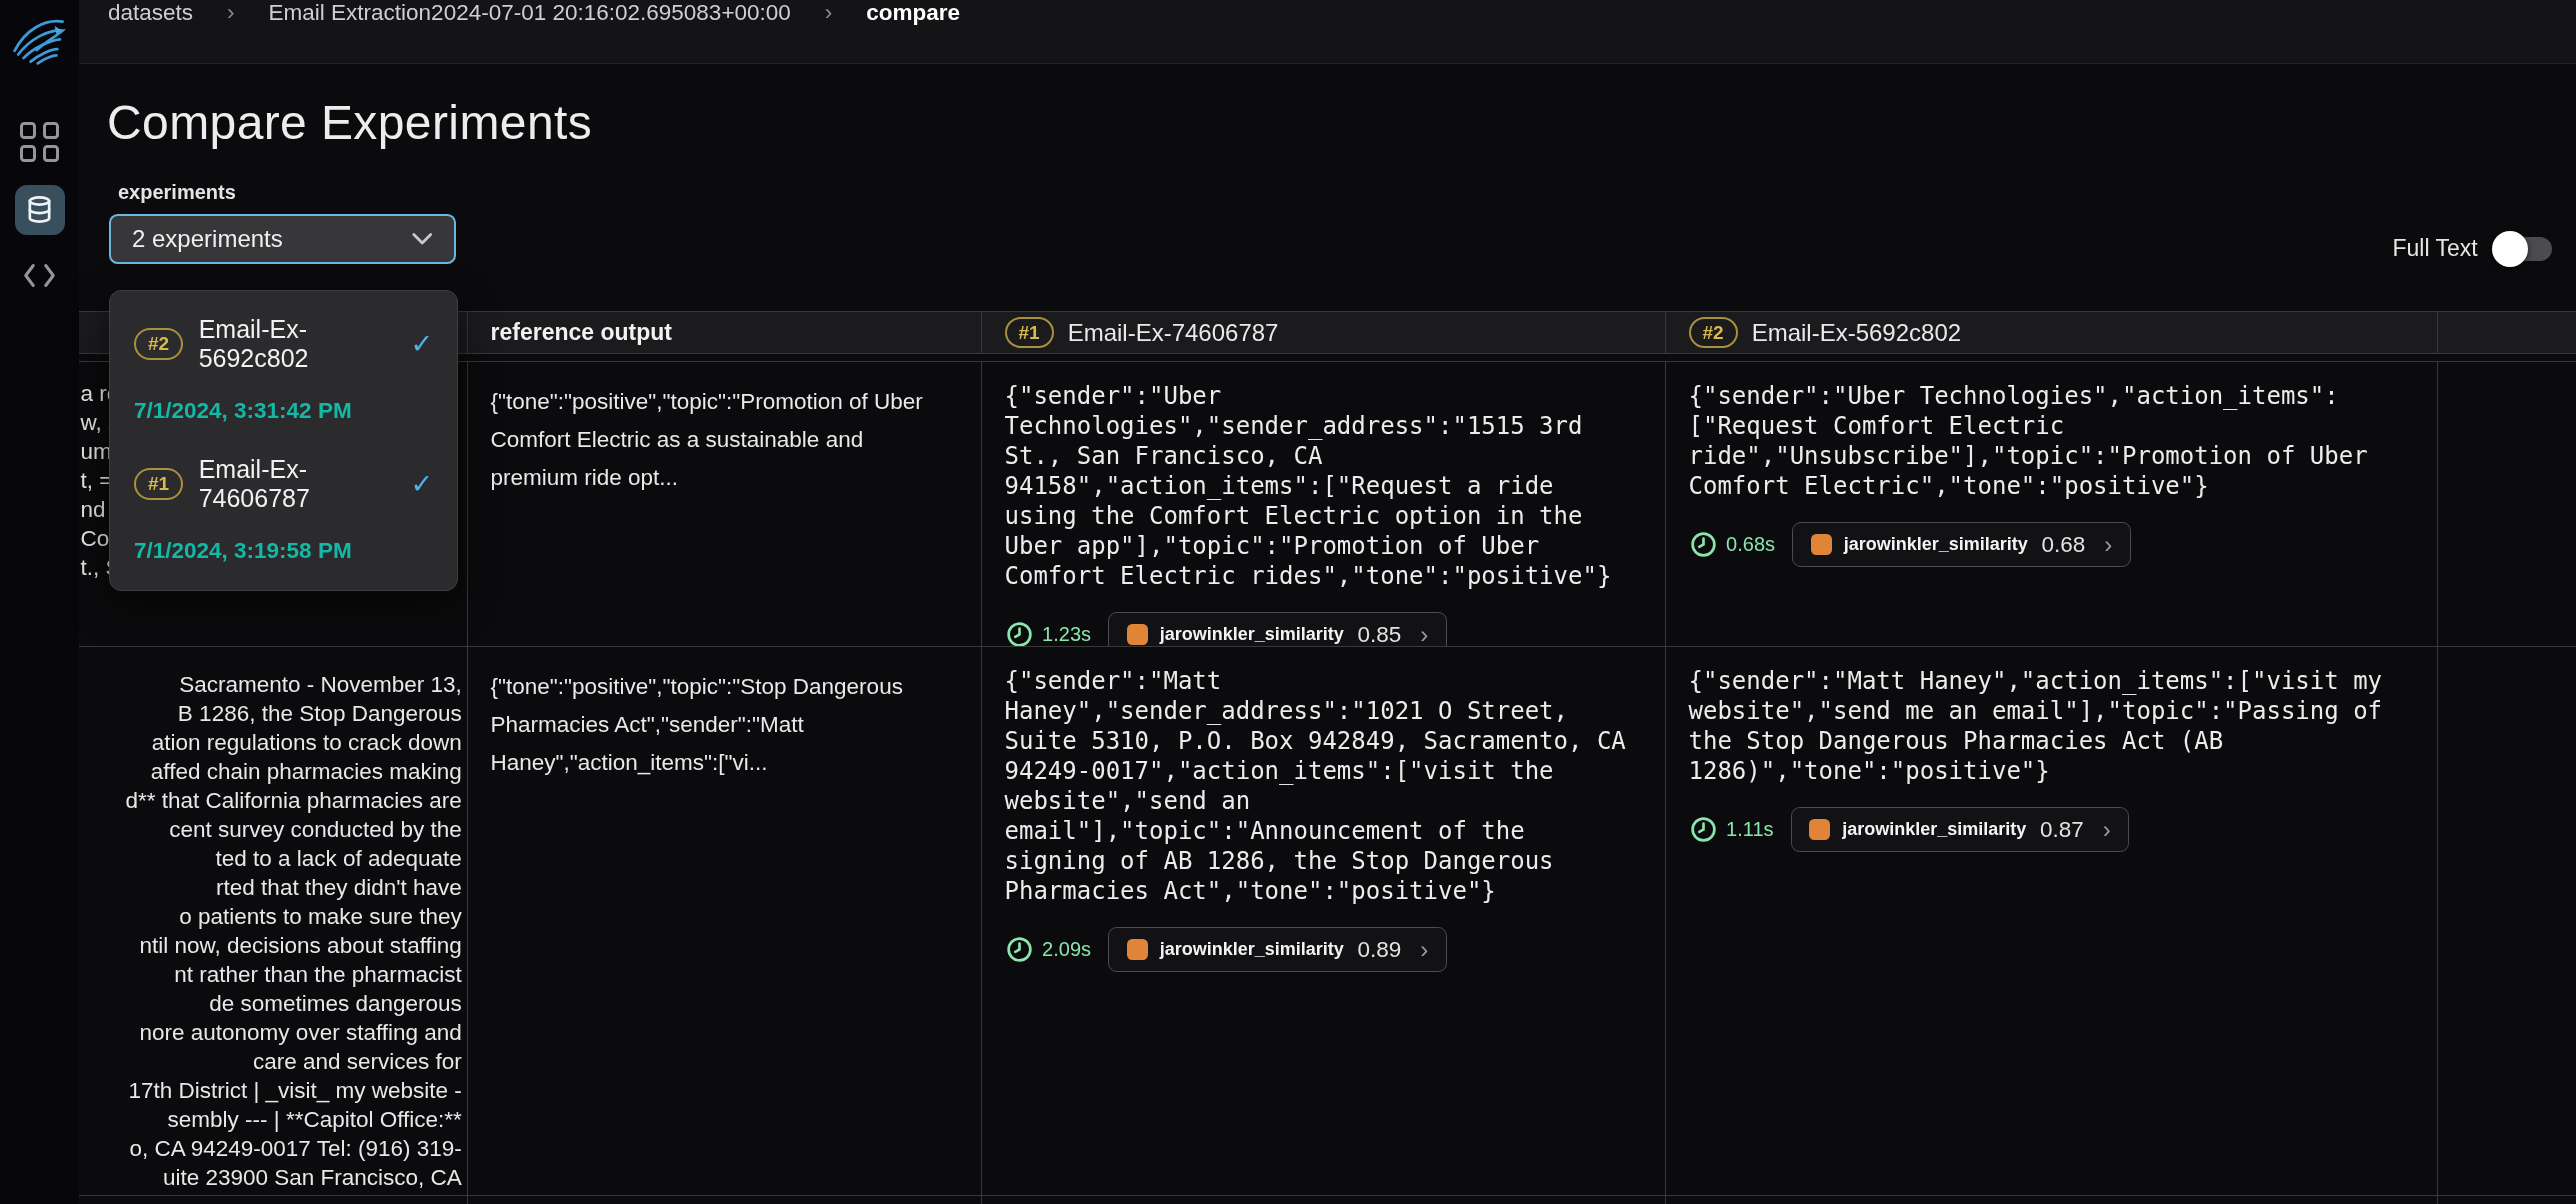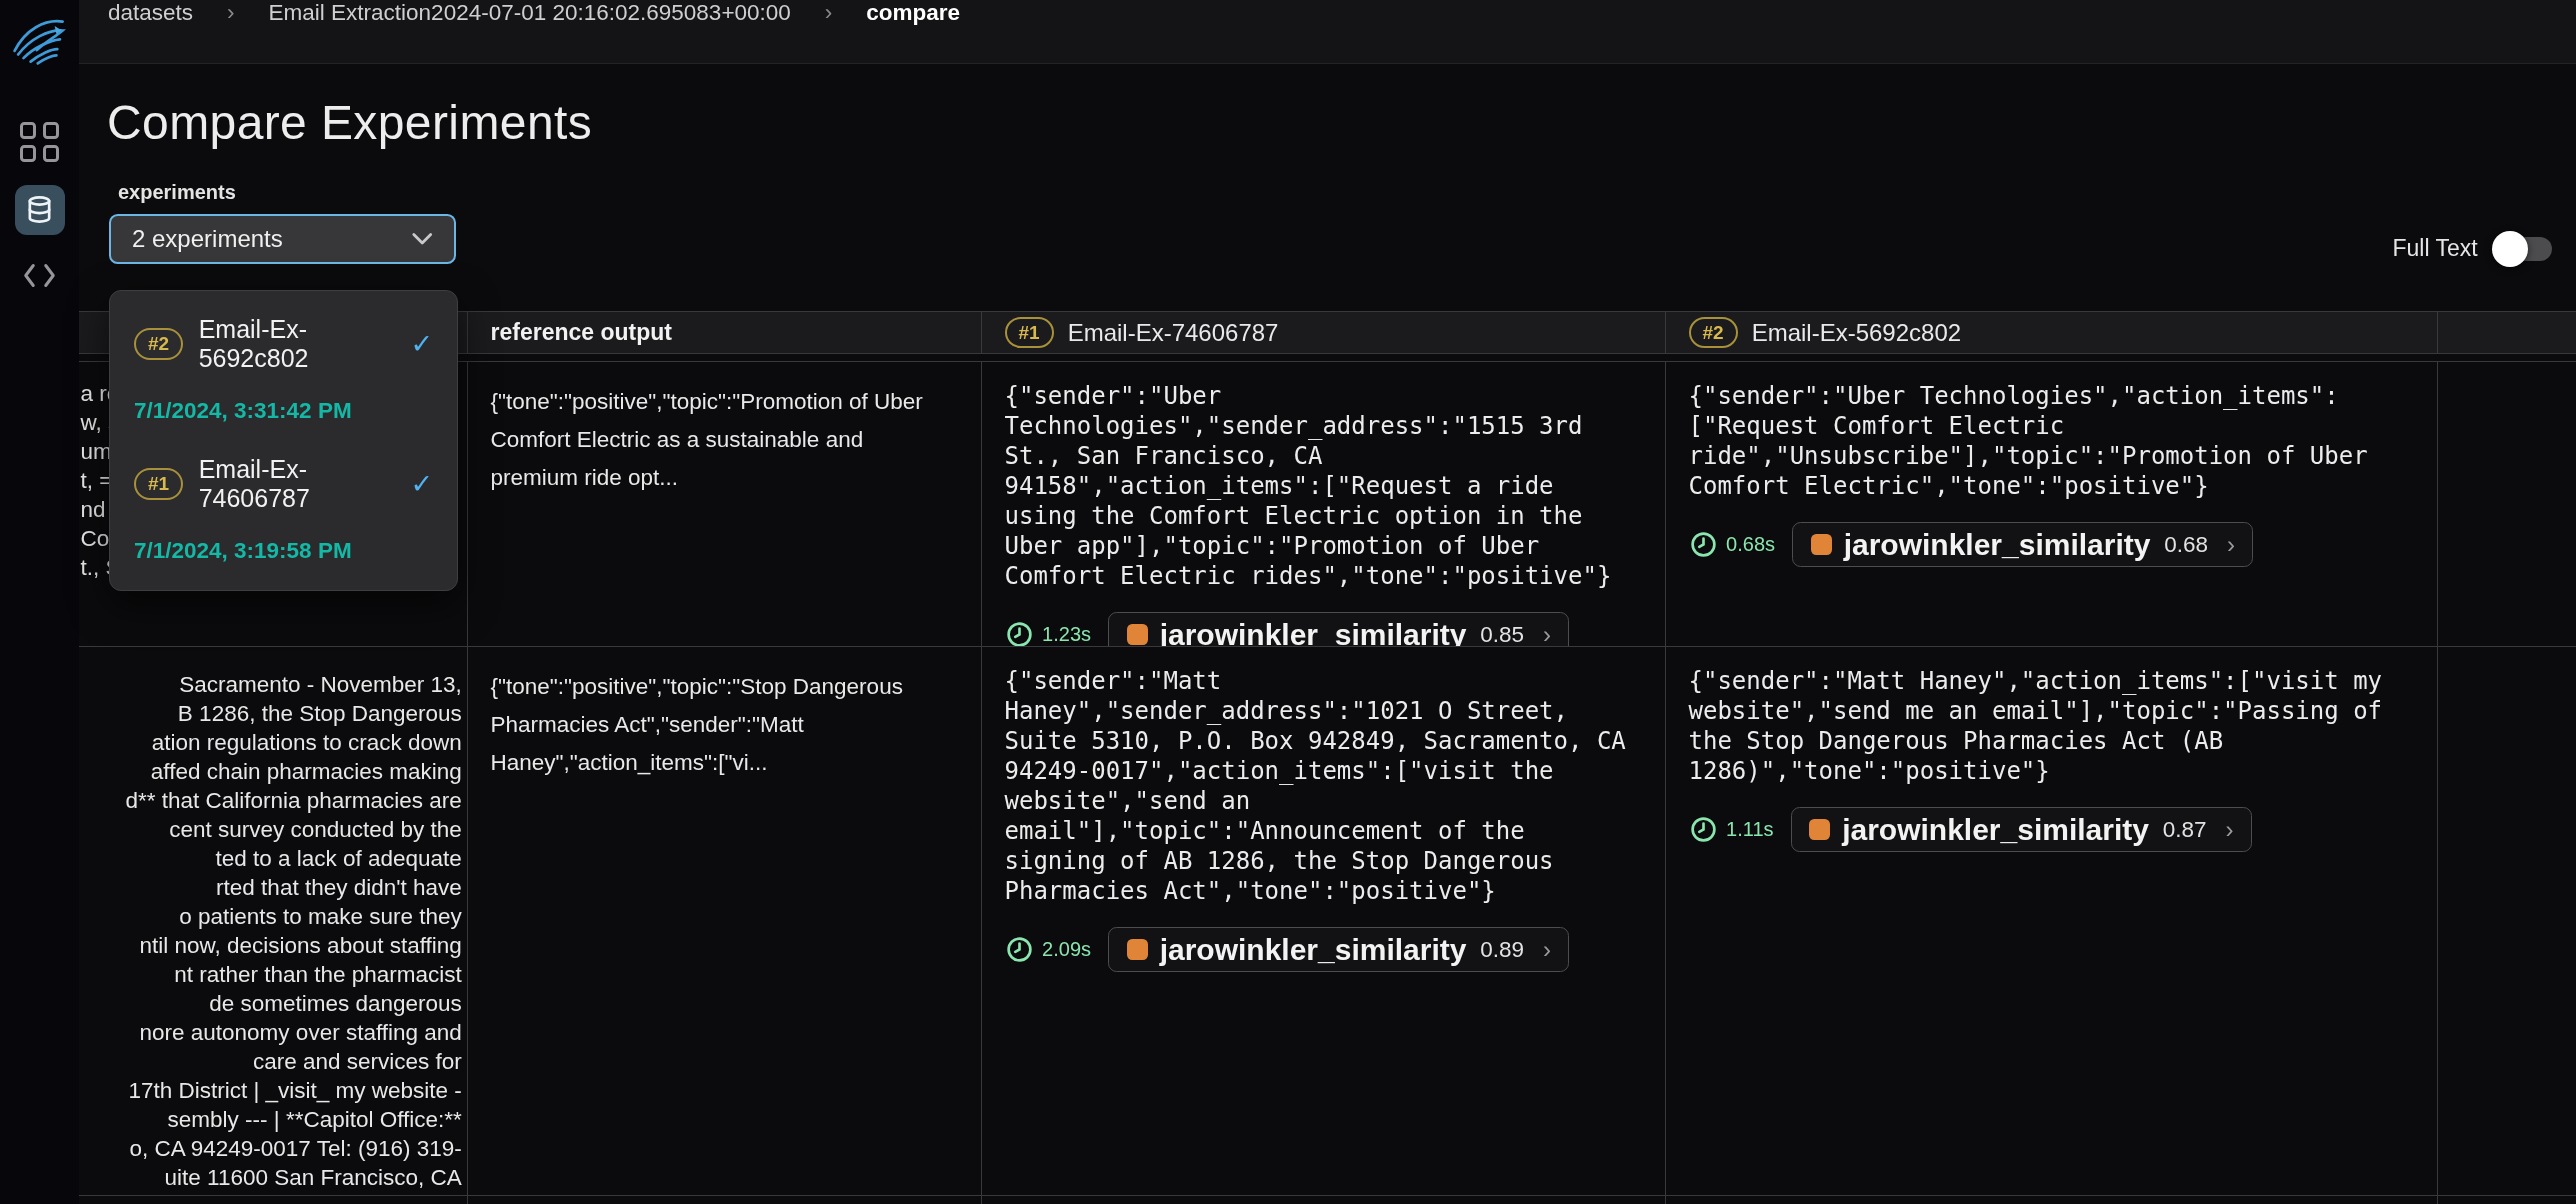--- a/index.html
+++ b/index.html
@@ -55,21 +55,21 @@
   .row-sliver { height:52px; }
   .cell { border-right:1.7px solid #39393b; overflow:hidden; position:relative; cursor:pointer; }
   .input-cell { padding:17.3px 5.2px 0 2.6px; font-size:22.5px; line-height:29px; color:#e8e8e8; white-space:nowrap; }
   .ref-cell { padding:21px 21px 0 22.5px; font-size:22.5px; line-height:38px; color:#e9e9e9; white-space:pre-wrap; word-break:break-word; }
   .mono-cell { padding:19px 21px 0 22.5px; }
   .mono-text { font-family:"DejaVu Sans Mono", monospace; font-size:24px; line-height:30px; color:#ececec; white-space:pre-wrap; word-break:break-word; }
   .meta-row { margin-top:21px; display:flex; align-items:center; gap:17.3px; }
   .latency { display:flex; align-items:center; gap:8.6px; color:#8ae5ae; font-size:20px; }
   .score-pill { display:inline-flex; align-items:center; gap:12px; height:45px; padding:0 17.3px; background:#121214; border:1.7px solid #4d4d4f; border-radius:8.6px; cursor:pointer; }
   .swatch { width:21px; height:21px; border-radius:5.2px; background:#e08438; }
-  .metric { font-size:30px; font-weight:bold; color:#f3f3f3; }
+  .metric { font-size:18px; font-weight:bold; color:#f3f3f3; }
   .score { font-size:22.5px; color:#e3e3e3; margin-left:1.7px; }
   .chev { color:#9b9b9d; font-size:24px; margin-left:7px; }
 </style>
 </head>
 <body>
 
 <div class="app">
 
   <nav class="sidebar">
     <svg class="logo" viewBox="0 0 64 64">
@@ -215,21 +215,21 @@
         <div>rted that they didn't have</div>
         <div>o patients to make sure they</div>
         <div>ntil now, decisions about staffing</div>
         <div>nt rather than the pharmacist</div>
         <div>de sometimes dangerous</div>
         <div>nore autonomy over staffing and</div>
         <div>care and services for</div>
         <div>17th District | _visit_ my website -</div>
         <div>sembly --- | **Capitol Office:**</div>
         <div>o, CA 94249-0017 Tel: (916) 319-</div>
-        <div>uite 11600 San Francisco, CA</div>
+        <div>uite 23900 San Francisco, CA</div>
       </div>
       <div class="cell ref-cell">{"tone":"positive","topic":"Stop Dangerous
 Pharmacies Act","sender":"Matt
 Haney","action_items":["vi...</div>
       <div class="cell mono-cell">
         <div class="mono-text">{"sender":"Matt
 Haney","sender_address":"1021 O Street,
 Suite 5310, P.O. Box 942849, Sacramento, CA
 94249-0017","action_items":["visit the
 website","send an

